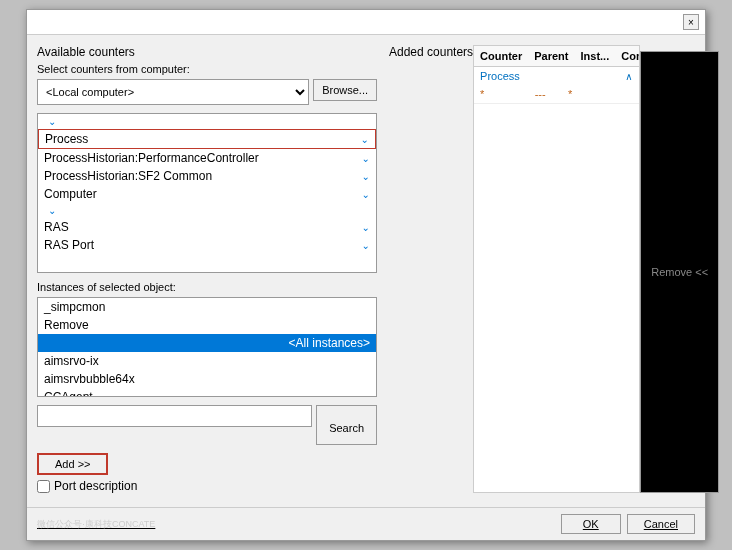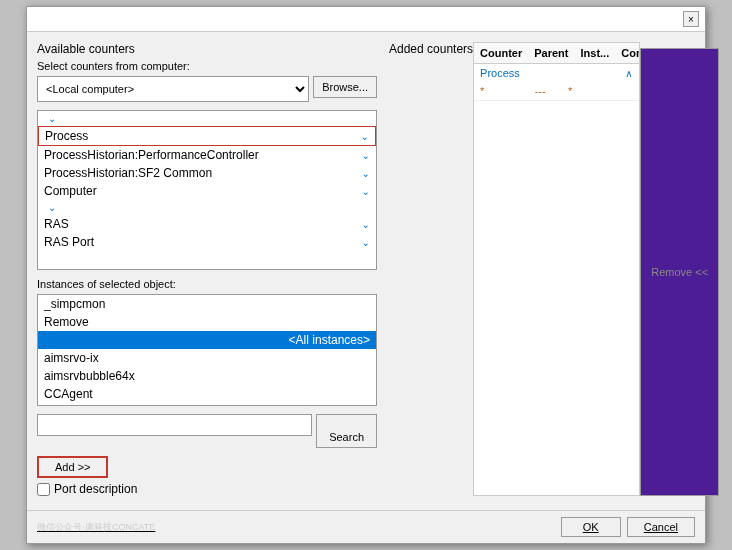--- a/index.html
+++ b/index.html
@@ -107,21 +107,21 @@
       color: #0078d7;
       font-size: 10px;
       margin-left: 4px;
     }
     .instances-section {
       margin-bottom: 8px;
     }
     .instances-list {
       border: 1px solid #999;
       background: #fff;
-      height: 112px;
+      height: 100px;
       overflow-y: auto;
       margin-bottom: 6px;
     }
     .instance-item {
       padding: 2px 6px;
       cursor: pointer;
     }
     .instance-item.selected {
       background: #0078d7;
       color: #ffffff;
@@ -139,21 +139,21 @@
       padding: 2px 4px;
       height: 22px;
       font-size: 11px;
     }
     .search-btn {
       border: 1px solid #999;
       background: #f0f0f0;
       padding: 16px 12px;
       font-size: 11px;
       cursor: pointer;
-      height: 34px;
+      height: 40px;
     }
     .add-row {
       display: flex;
       justify-content: flex-start;
       margin-bottom: 4px;
     }
     .add-btn {
       border: 2px solid #c0392b;
       background: #f0f0f0;
       padding: 3px 16px;
@@ -223,21 +223,21 @@
     .td-computer { flex: 1.5; }
     .orange { color: #c0641a; }
     .blue-text { color: #0070c0; }
     .remove-row {
       display: flex;
       justify-content: flex-start;
       margin-top: 6px;
     }
     .remove-btn {
       border: 1px solid #999;
-      background: #4c1d95;
+      background: #000000;
       padding: 3px 10px;
       font-size: 11px;
       cursor: pointer;
       color: #888;
     }
     .bottom-bar {
       display: flex;
       justify-content: flex-end;
       padding: 6px 10px;
       gap: 6px;

